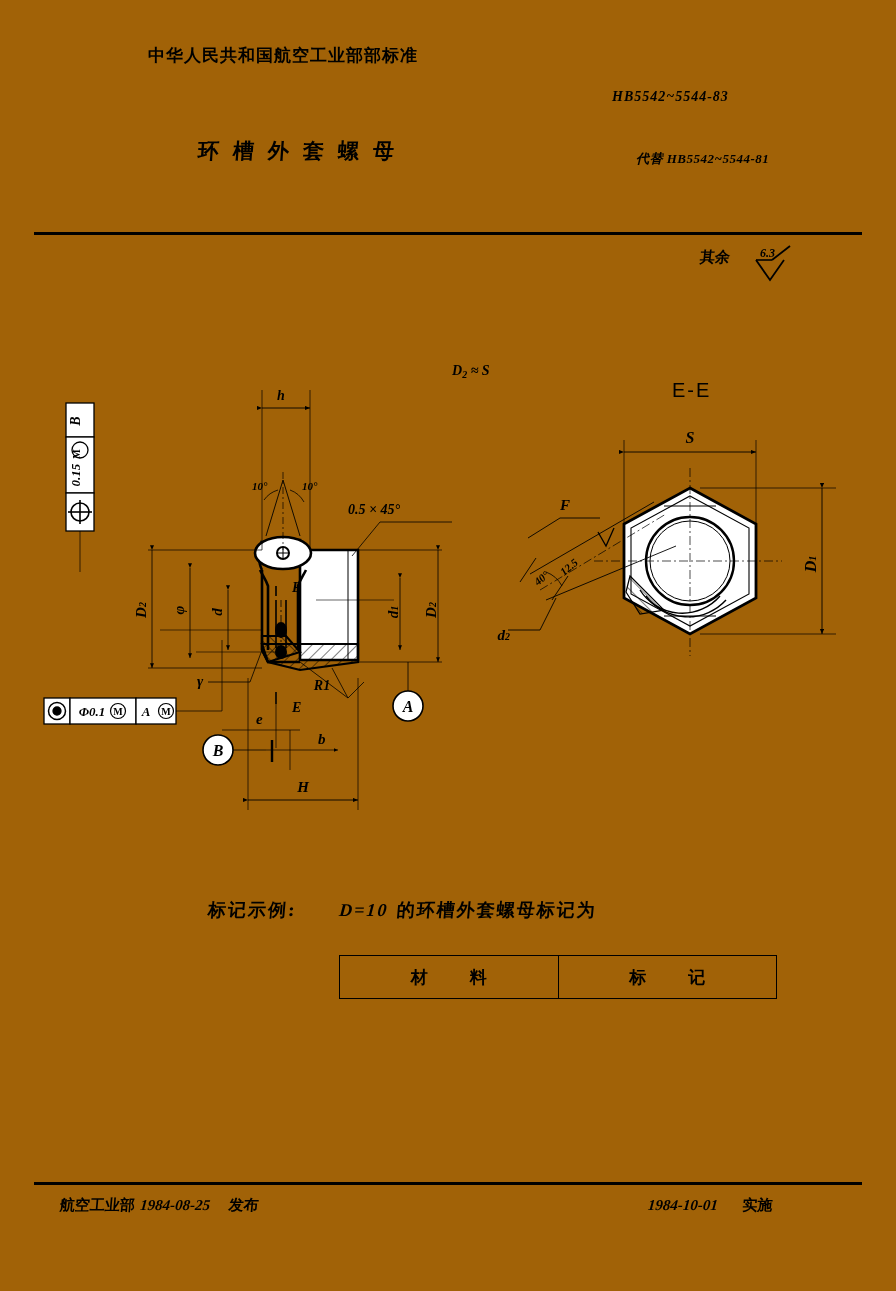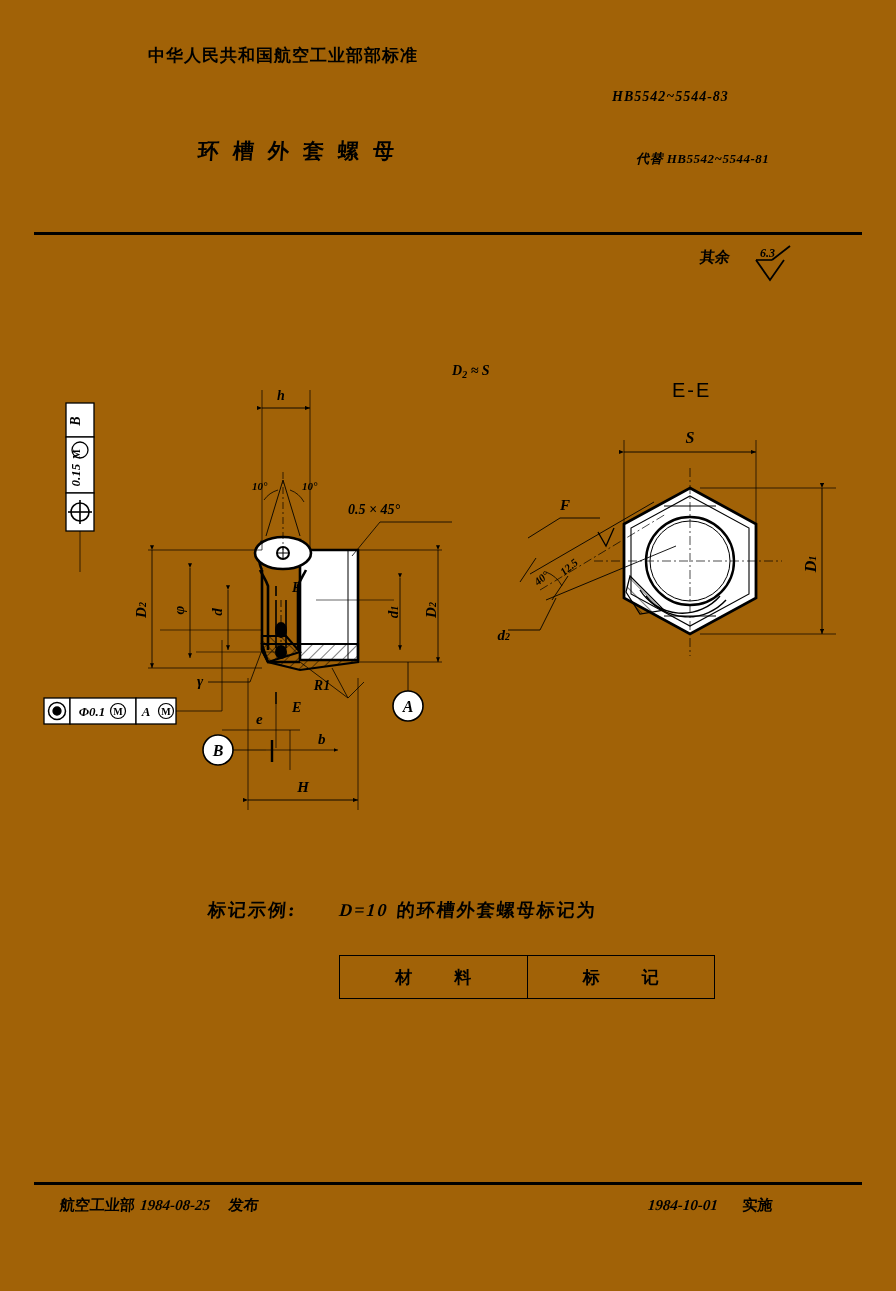--- a/index.html
+++ b/index.html
@@ -102,21 +102,21 @@
     font-weight: bold;
     font-size: 18px;
     letter-spacing: 2px;
     white-space: nowrap;
     transform: skewX(-5deg);
   }
 
   
   #mat-table {
     left: 339px; top: 955px;
-    width: 376px;
+    width: 438px;
     border-collapse: collapse;
     padding-left: 38px;
   }
   #mat-table td, #mat-table th {
     border: 1px solid #000;
     height: 36px;
     padding: 0 10px;
     font-family: "Liberation Serif", serif;
     font-style: italic;
     font-weight: bold;

